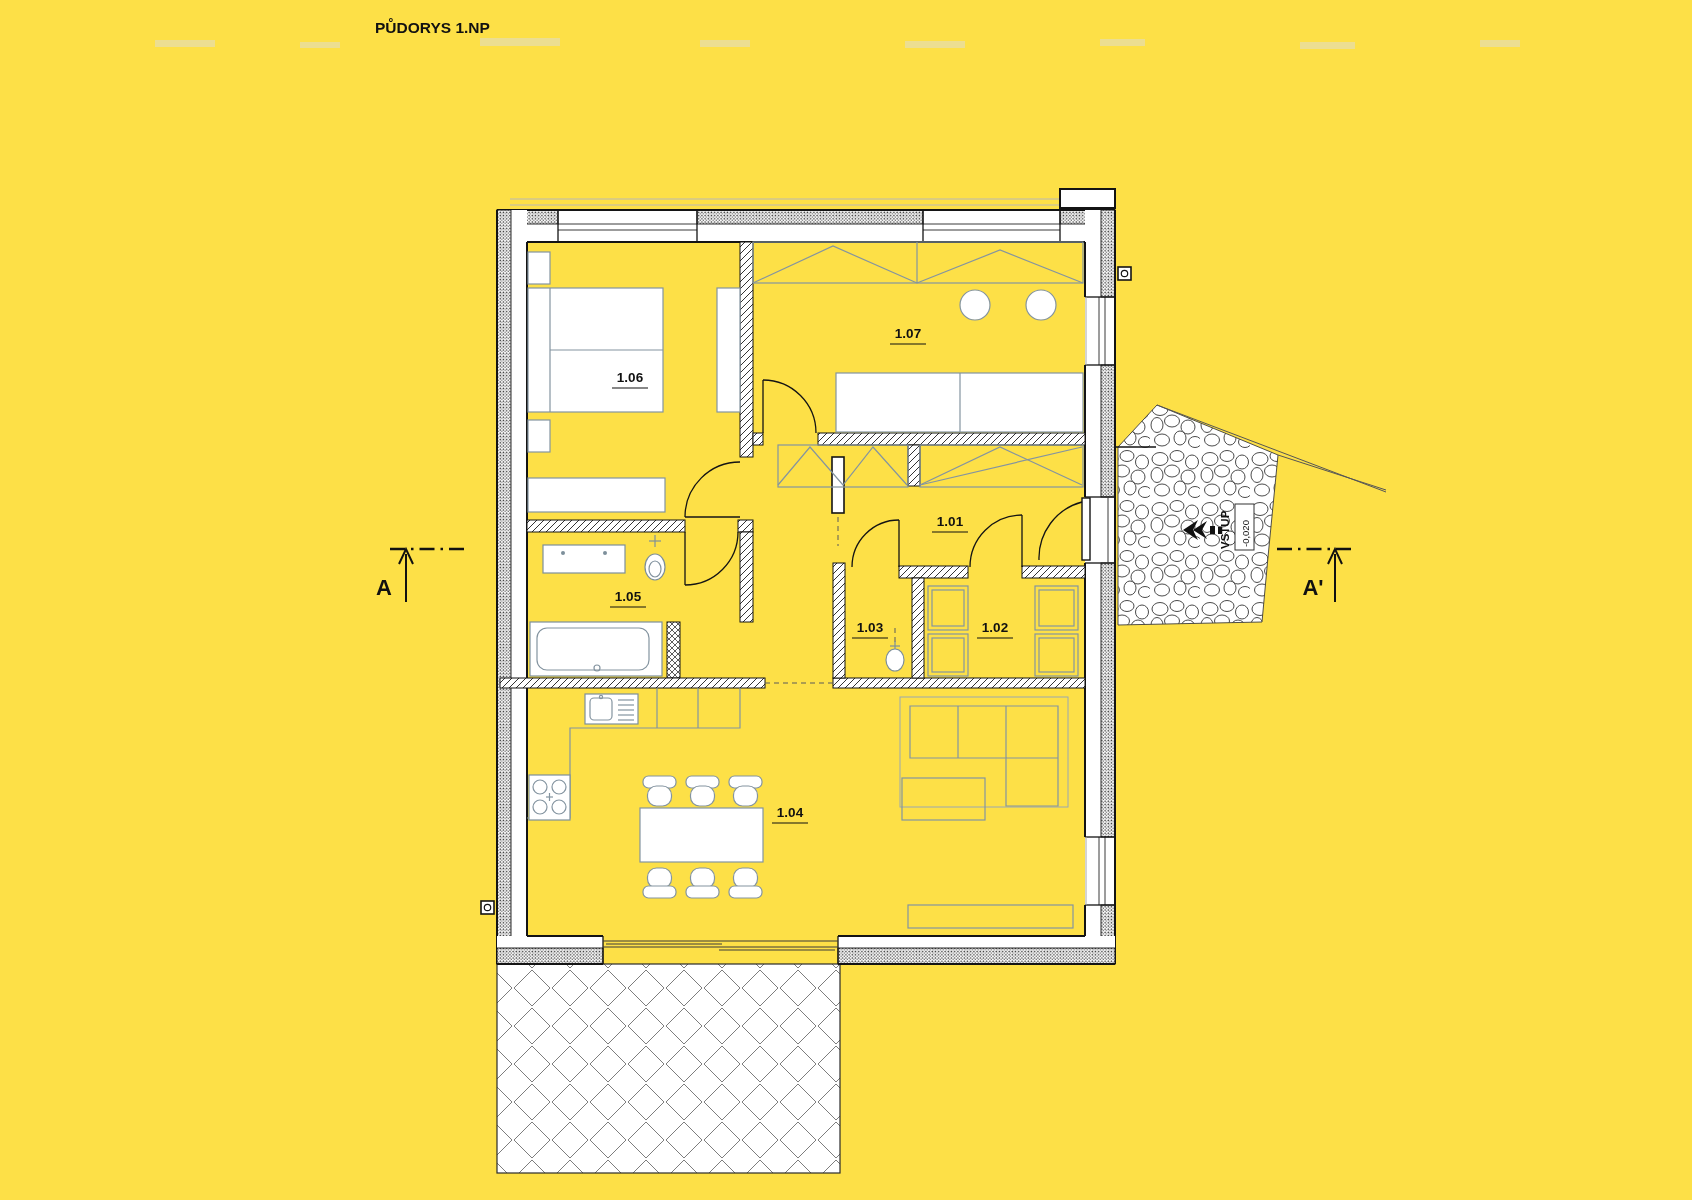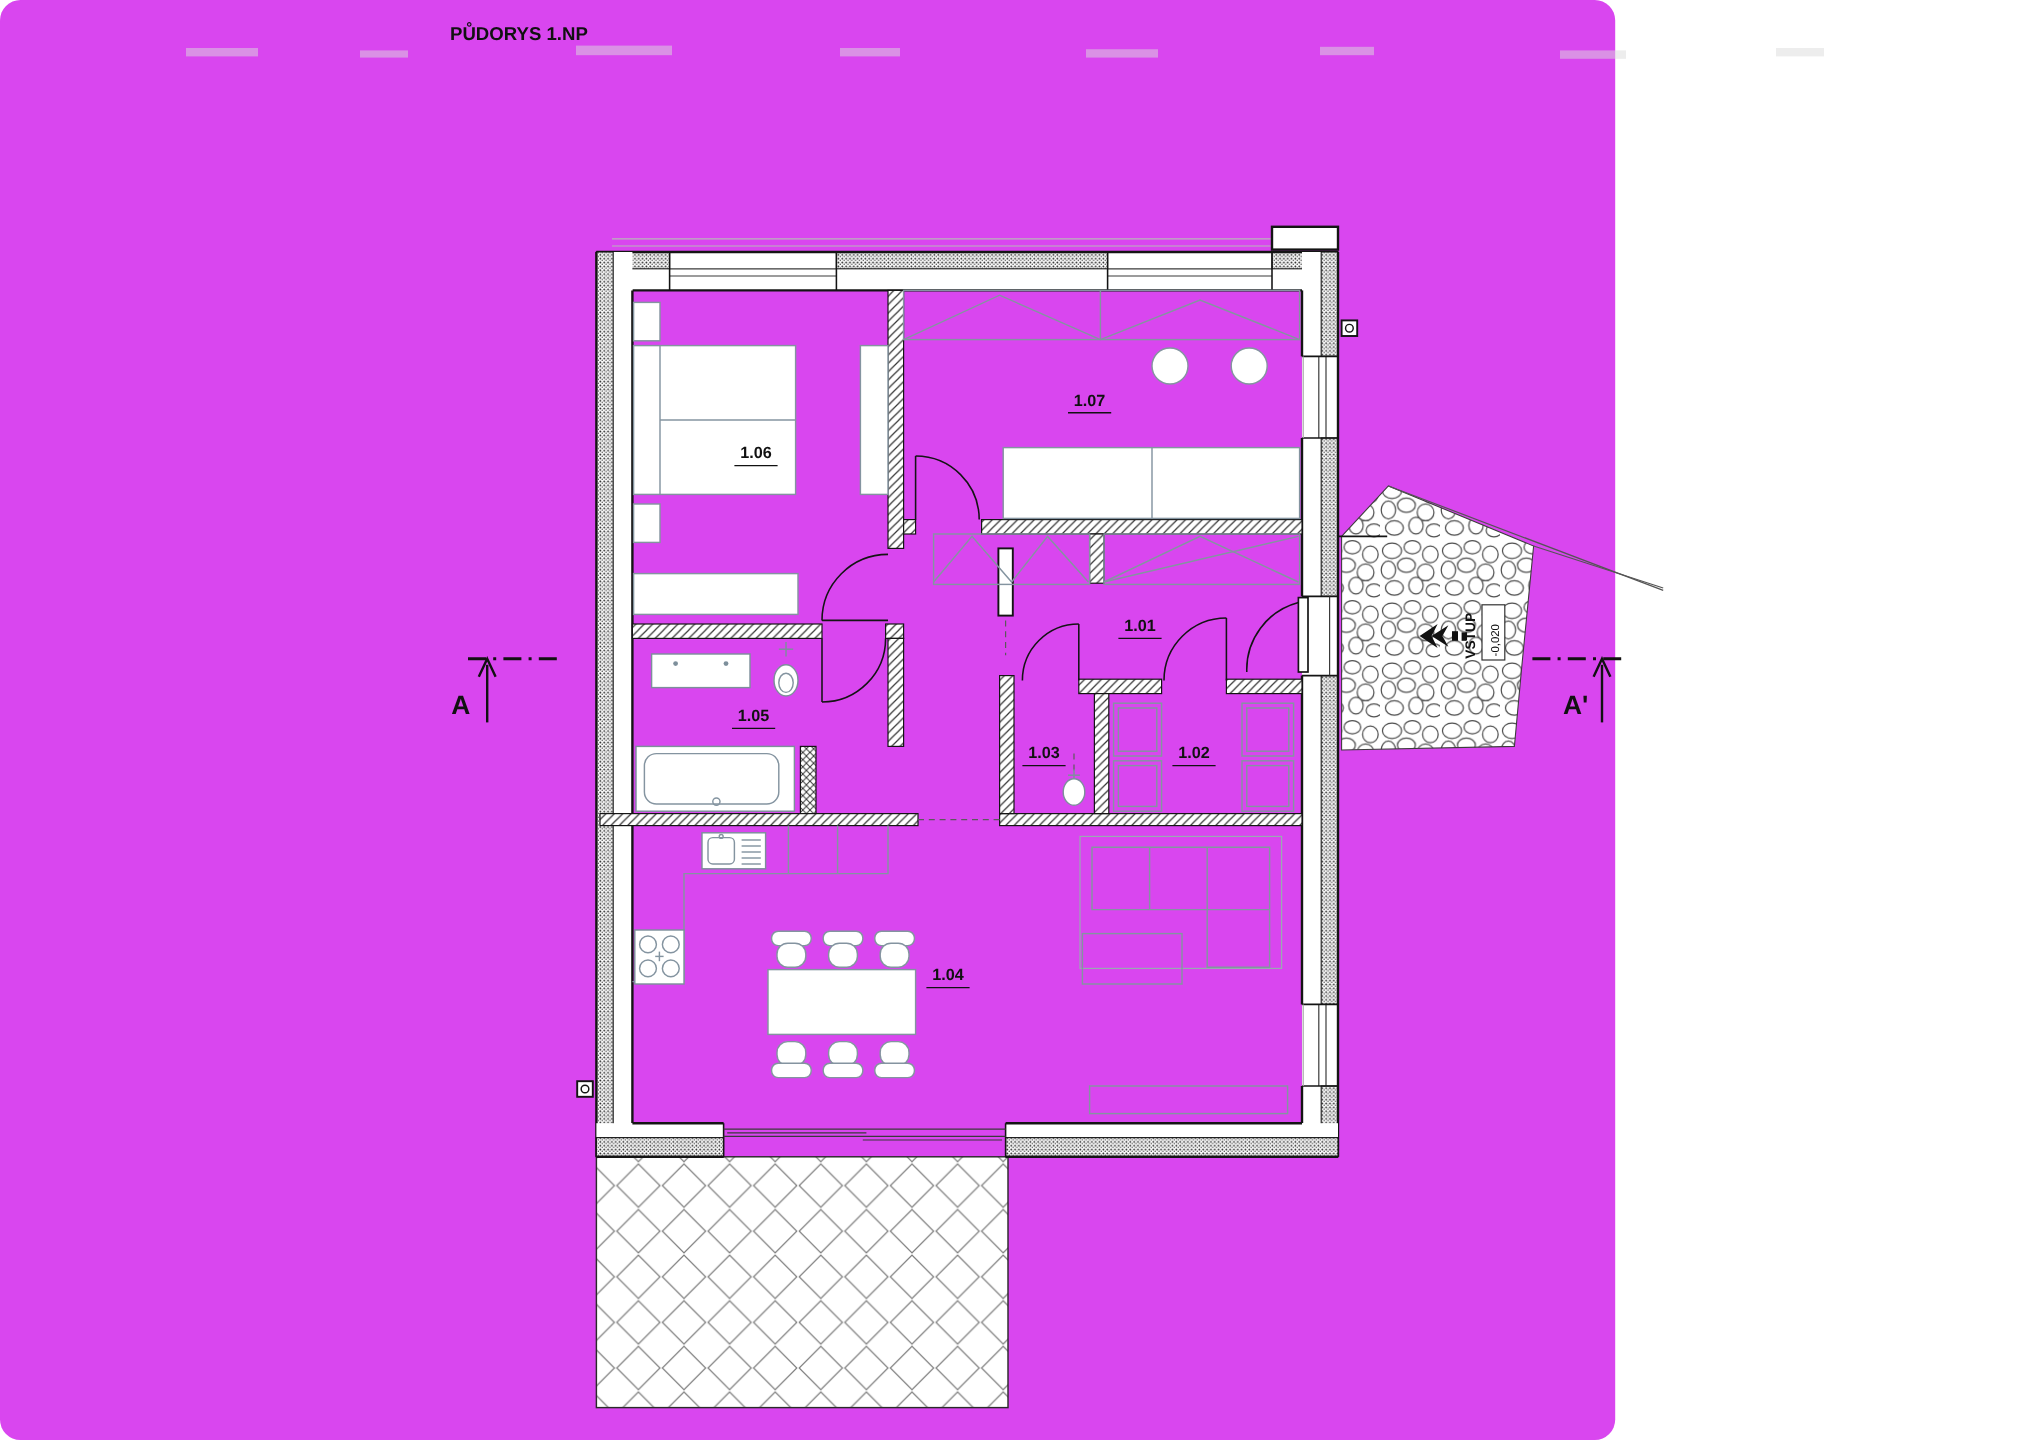--- a/index.html
+++ b/index.html
@@ -1,17 +1,17 @@
 <!DOCTYPE html>
 <html><head>
 <meta charset="utf-8">
 <style>
   html,body{margin:0;padding:0;background:#fff;width:1697px;height:1200px;overflow:hidden;
     font-family:"Liberation Sans", sans-serif;}
-  #plan-wrap{position:relative;width:1346px;height:1200px;background:#d946ef;border-radius:17px;}
+  #plan-wrap{position:relative;width:1692px;height:1200px;background:#fde047;}
   svg{display:block}
   .wall-line{stroke:#141414;stroke-width:2;fill:none}
   .wall-thin{stroke:#141414;stroke-width:1.3;fill:none}
   .hatch-rect{fill:url(#pat-ext);stroke:#141414;stroke-width:0.9}
   .iwall{fill:url(#pat-int);stroke:#141414;stroke-width:1}
   .xwall{fill:url(#pat-x);stroke:#141414;stroke-width:1}
   .frame{stroke:#3a3a3a;stroke-width:1;fill:none}
   .sill{stroke:#a8a8a8;stroke-width:1;fill:none}
   .roofline{stroke:#b8b8b8;stroke-width:1;fill:none}
   .door{stroke:#141414;stroke-width:1.3;fill:none}

